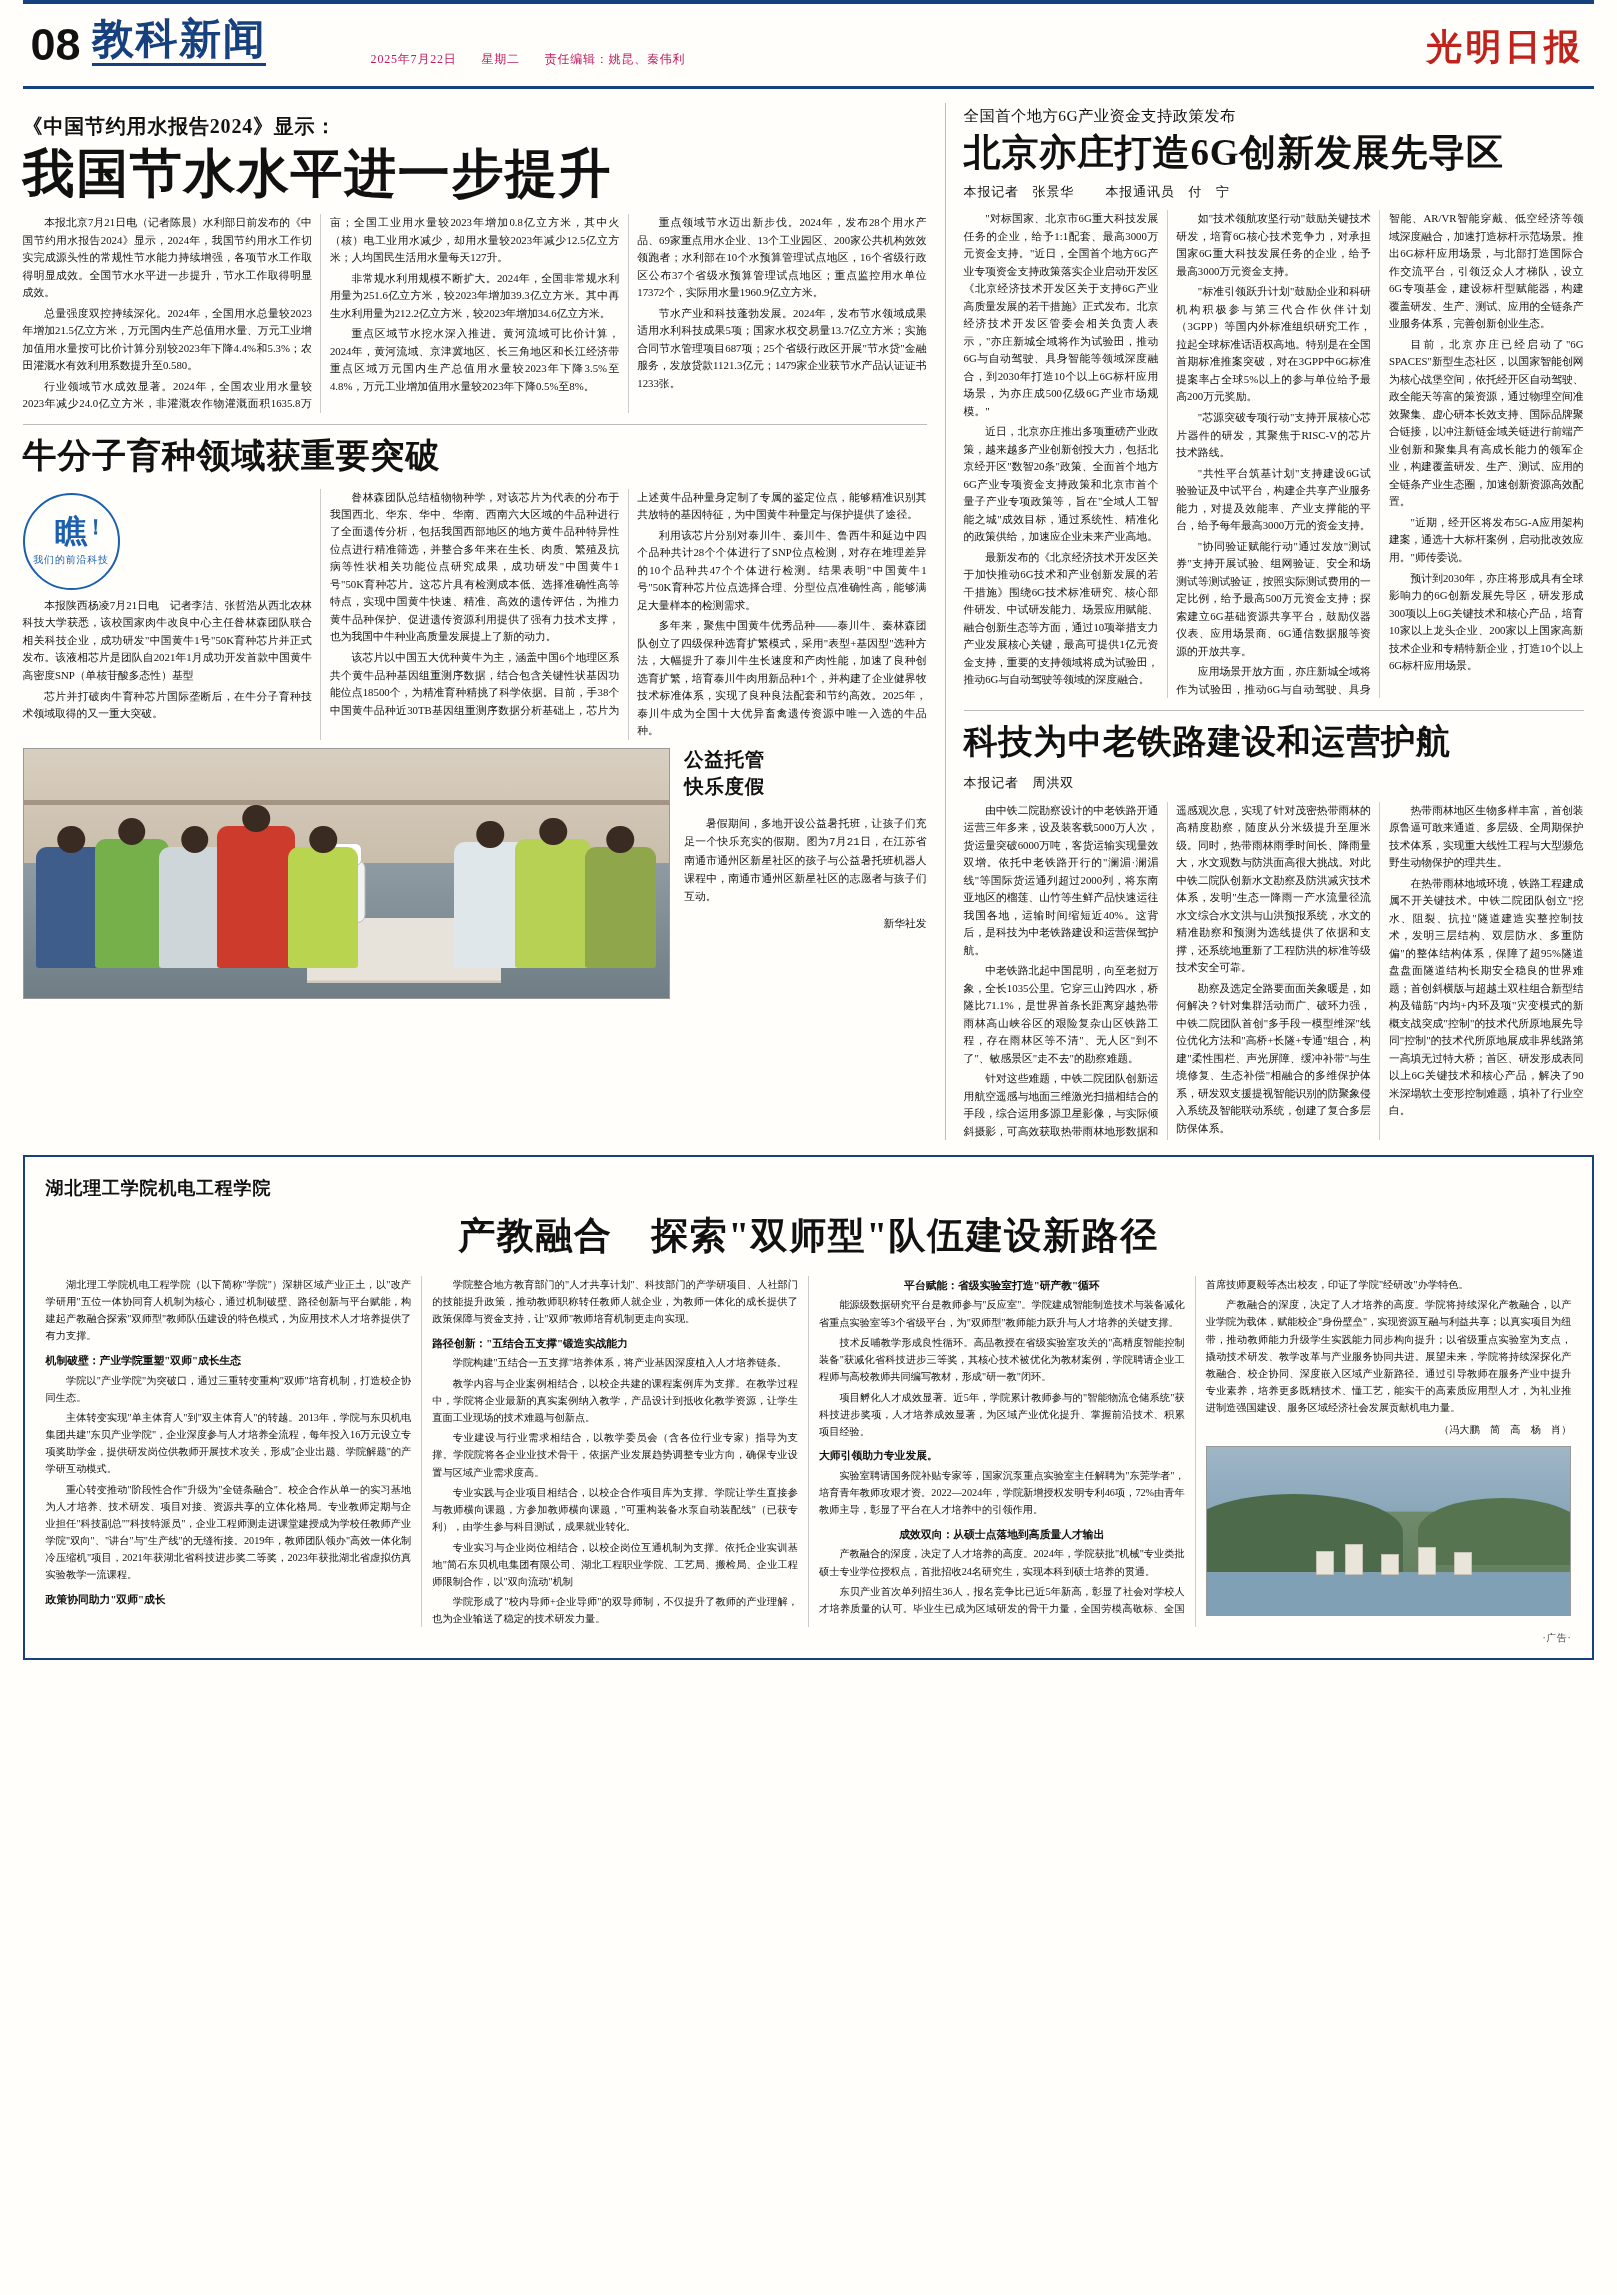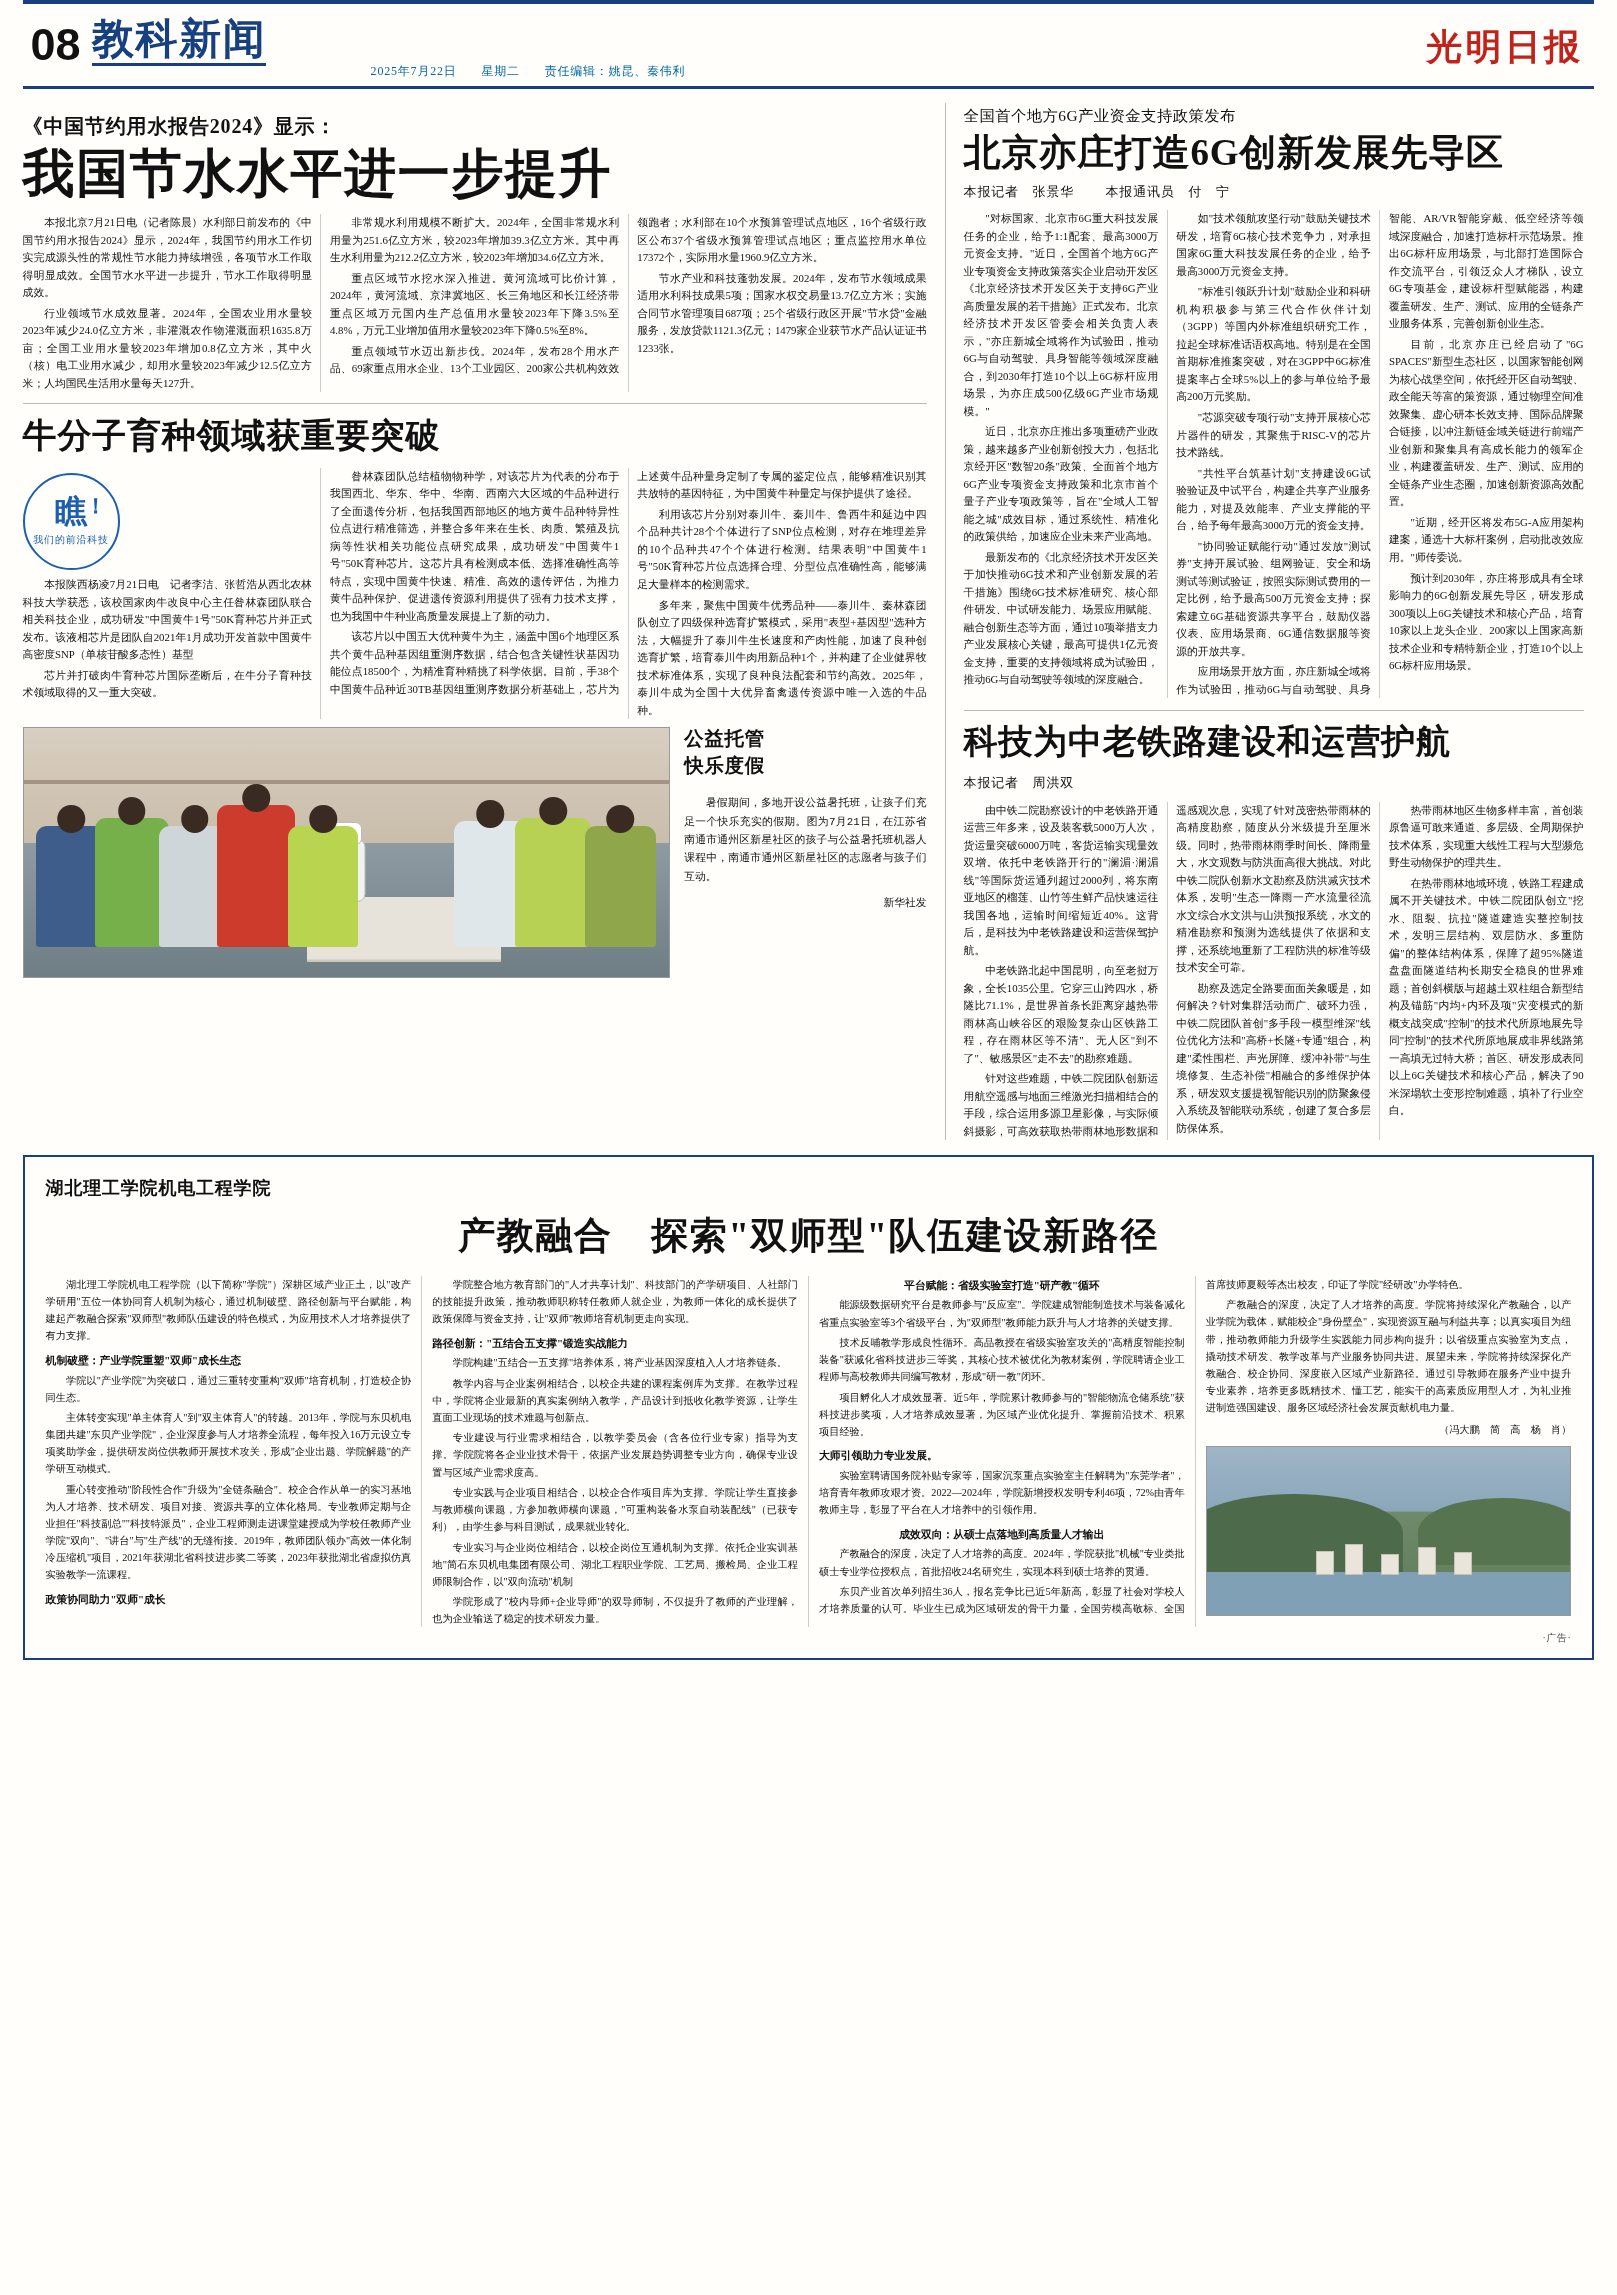--- a/index.html
+++ b/index.html
@@ -18,21 +18,21 @@
     border-top:4.9px solid #16407e;
     padding-top:8px;
     height:95px;
   }
   .mh-left { position:absolute; left:8px; top:13px; display:flex; align-items:flex-end; gap:11.3px; }
   .pagenum { font-size:45px; font-weight:700; color:#111; line-height:.9; font-family:"Liberation Sans", sans-serif; }
   .section-name {
     font-size:42px; font-weight:700; color:#16407e; letter-spacing:1.6px;
     border-bottom:3.2px solid #16407e; padding-bottom:1.6px; line-height:1.05;
   }
-  .mh-meta { position:absolute; left:348px; top:47px; font-size:12px; color:#0369a1; letter-spacing:0.8px;margin-top:12px; }
+  .mh-meta { position:absolute; left:348px; top:47px; font-size:12px; color:#be185d; letter-spacing:0.8px; }
   .mh-meta span { margin-right:21px; }
   .mh-right { position:absolute; right:11.3px; top:19.4px; text-align:right; }
   .paper-logo {
     font-size:36px; font-weight:700; color:#c0231b; letter-spacing:3.2px;
     font-family:"Liberation Serif", serif;
   }
   .mh-rule { position:absolute; left:0; right:0; bottom:6.5px; height:2.4px; background:#16407e; }
 
   
   .body-wrap { position:relative; margin-top:8px; }
@@ -154,20 +154,21 @@
   <div class="body-wrap">
     <div class="cols">
 
       <div class="colL">
 
         <div class="kicker">《中国节约用水报告2024》显示：</div>
         <h1 class="headline">我国节水水平进一步提升</h1>
 
         <div class="textcols c3 col-rule">
           <p>本报北京7月21日电（记者陈晨）水利部日前发布的《中国节约用水报告2024》显示，2024年，我国节约用水工作切实完成源头性的常规性节水能力持续增强，各项节水工作取得明显成效。全国节水水平进一步提升，节水工作取得明显成效。</p>
+          <p>总量强度双控持续深化。2024年，全国用水总量较2023年增加21.5亿立方米，万元国内生产总值用水量、万元工业增加值用水量按可比价计算分别较2023年下降4.4%和5.3%；农田灌溉水有效利用系数提升至0.580。</p>
           <p>行业领域节水成效显著。2024年，全国农业用水量较2023年减少24.0亿立方米，非灌溉农作物灌溉面积1635.8万亩；全国工业用水量较2023年增加0.8亿立方米，其中火（核）电工业用水减少，却用水量较2023年减少12.5亿立方米；人均国民生活用水量每天127升。</p>
           <p>非常规水利用规模不断扩大。2024年，全国非常规水利用量为251.6亿立方米，较2023年增加39.3亿立方米。其中再生水利用量为212.2亿立方米，较2023年增加34.6亿立方米。</p>
           <p>重点区域节水挖水深入推进。黄河流域可比价计算，2024年，黄河流域、京津冀地区、长三角地区和长江经济带重点区域万元国内生产总值用水量较2023年下降3.5%至4.8%，万元工业增加值用水量较2023年下降0.5%至8%。</p>
           <p>重点领域节水迈出新步伐。2024年，发布28个用水产品、69家重点用水企业、13个工业园区、200家公共机构效效领跑者；水利部在10个水预算管理试点地区，16个省级行政区公布37个省级水预算管理试点地区；重点监控用水单位17372个，实际用水量1960.9亿立方米。</p>
           <p>节水产业和科技蓬勃发展。2024年，发布节水领域成果适用水利科技成果5项；国家水权交易量13.7亿立方米；实施合同节水管理项目687项；25个省级行政区开展"节水贷"金融服务，发放贷款1121.3亿元；1479家企业获节水产品认证证书1233张。</p>
         </div>
 
         <hr class="hr-thin">
 
         <h2 class="mid-headline">牛分子育种领域获重要突破</h2>

